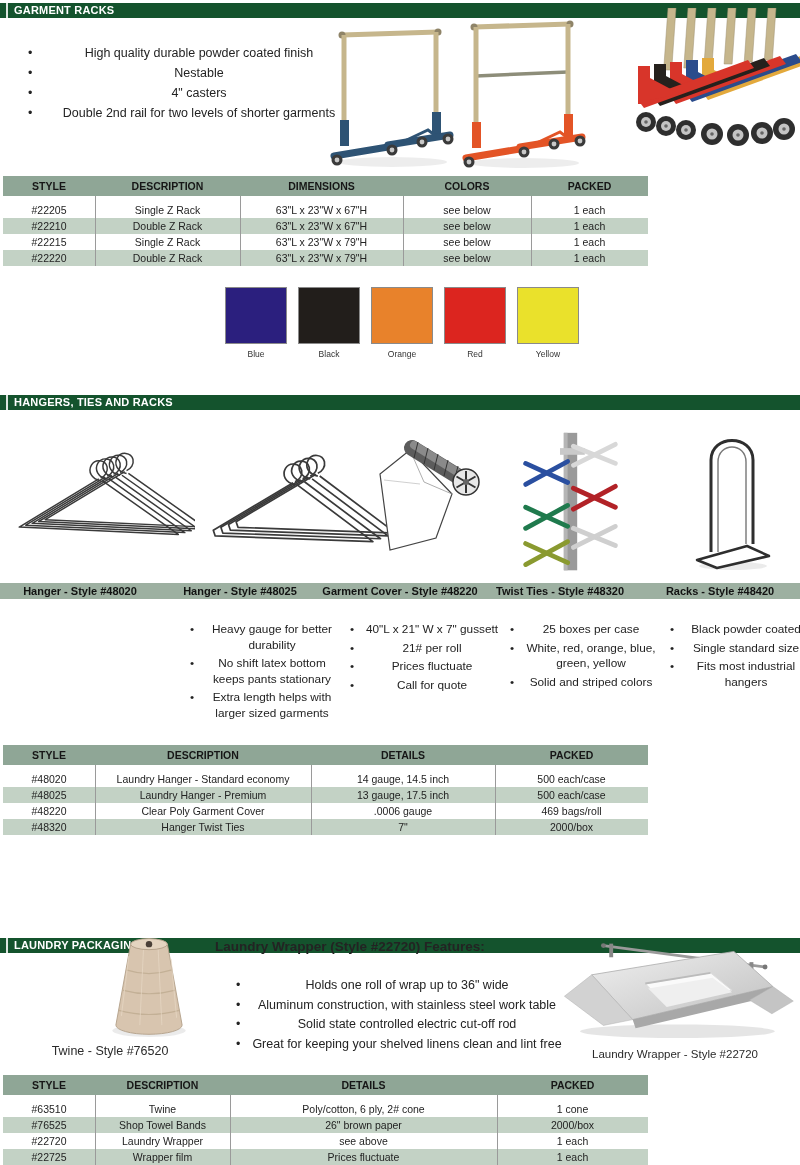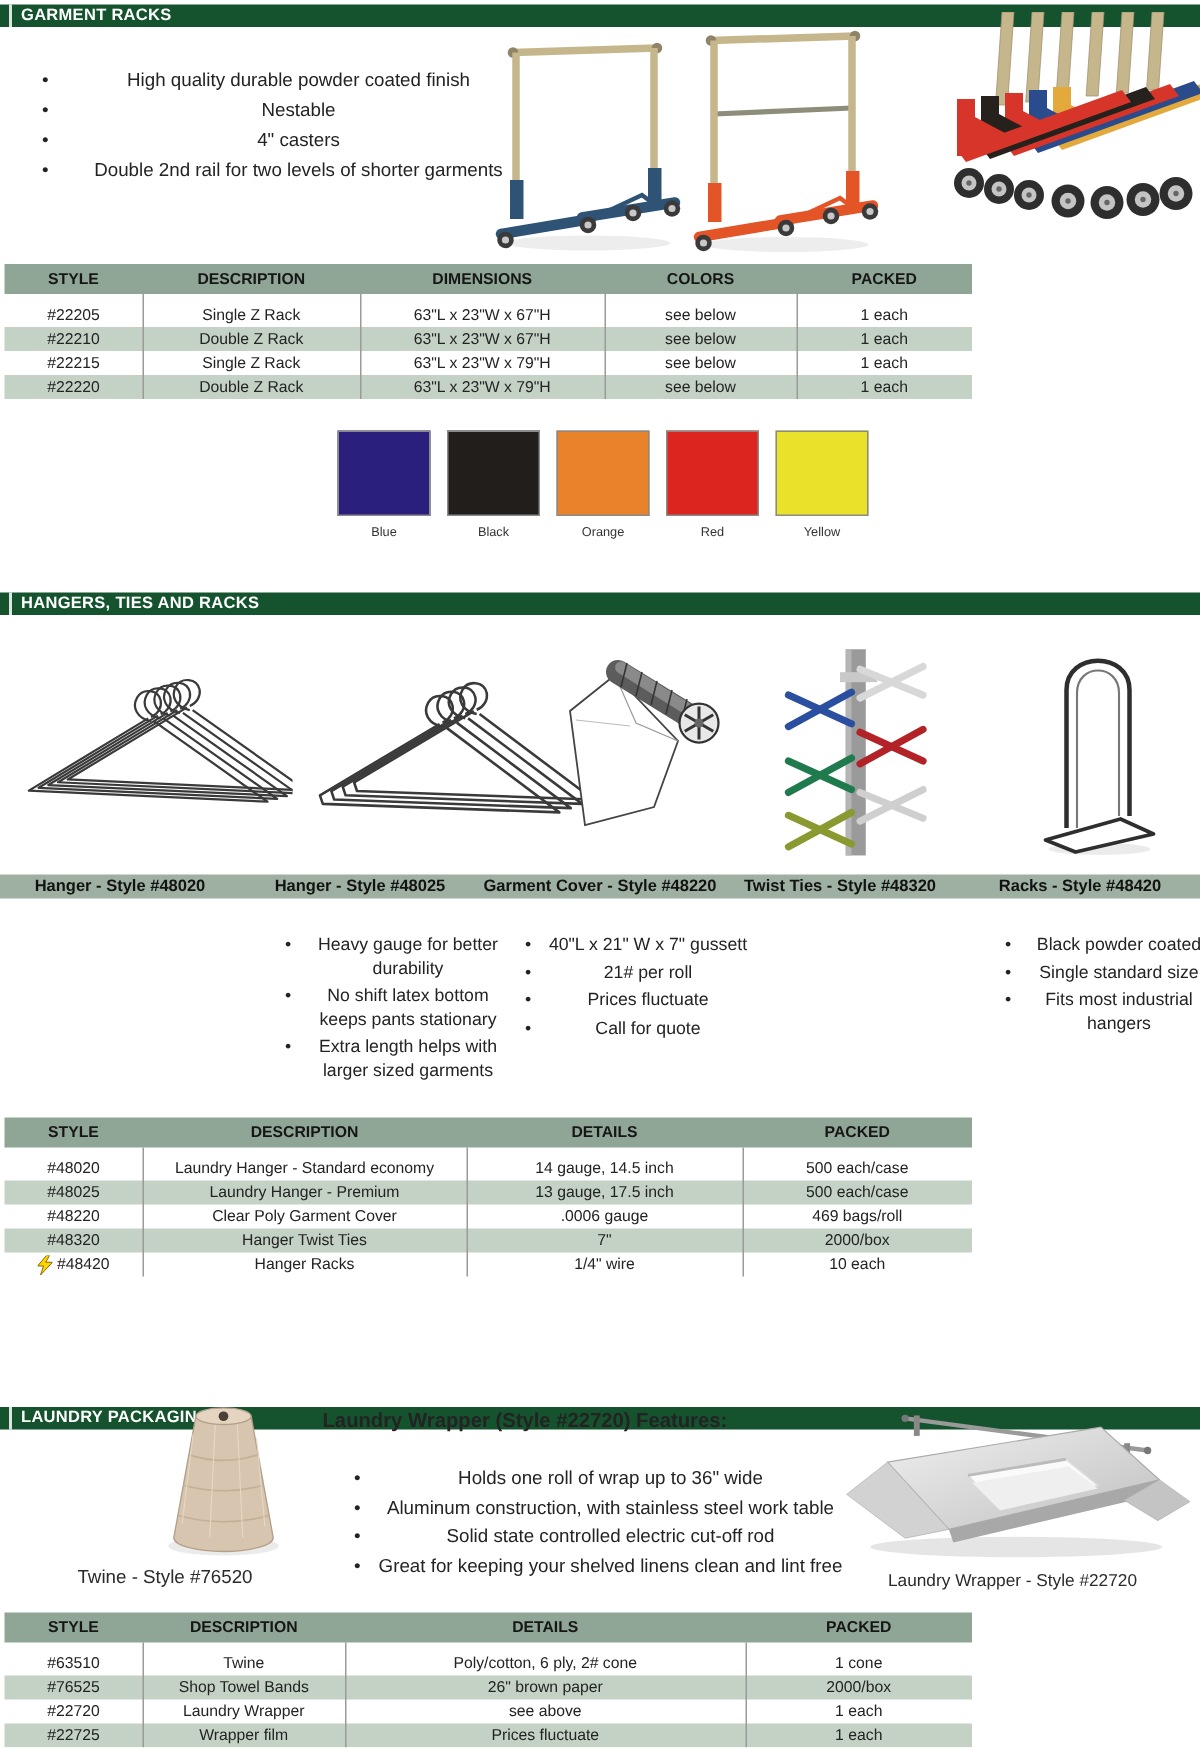--- a/index.html
+++ b/index.html
@@ -363,20 +363,25 @@
     <li>Heavy gauge for better durability</li>
     <li>No shift latex bottom keeps pants stationary</li>
     <li>Extra length helps with larger sized garments</li>
   </ul>
   <ul class="blt colblt" style="position:absolute;left:332px;top:606px;width:152px;">
     <li>40"L x 21" W x 7" gussett</li>
     <li>21# per roll</li>
     <li>Prices fluctuate</li>
     <li>Call for quote</li>
   </ul>
+  <ul class="blt colblt" style="position:absolute;left:492px;top:606px;width:150px;">
+    <li>25 boxes per case</li>
+    <li>White, red, orange, blue, green, yellow</li>
+    <li>Solid and striped colors</li>
+  </ul>
   <ul class="blt colblt" style="position:absolute;left:652px;top:606px;width:140px;">
     <li>Black powder coated</li>
     <li>Single standard size</li>
     <li>Fits most industrial hangers</li>
   </ul>
 
   <div class="cat-table t2" style="top:745px;">
     <div class="t-head">
       <span class="c0">STYLE</span>
       <span class="c1">DESCRIPTION</span>
@@ -403,31 +408,20 @@
         <span class="c0">#48220</span>
           <span class="c1">Clear Poly Garment Cover</span>
           <span class="c2">.0006 gauge</span>
           <span class="c3">469 bags/roll</span>
       </div>
       <div class="t-row alt">
         <span class="c0">#48320</span>
           <span class="c1">Hanger Twist Ties</span>
           <span class="c2">7"</span>
           <span class="c3">2000/box</span>
-      </div>
-      <div class="t-row">
-        <span class="c0 stylecell">
-          <svg width="10" height="13" viewBox="0 0 10 13">
-              <polygon points="6,0 0,7 4,7 2,13 10,4.5 5.5,4.5 8,0" fill="#FFD400" stroke="#7a5b00" stroke-width="0.6"></polygon>
-            </svg>
-          <span>#48420</span>
-        </span>
-          <span class="c1">Hanger Racks</span>
-          <span class="c2">1/4" wire</span>
-          <span class="c3">10 each</span>
       </div>
     </div>
   </div>
 
   <div class="section-bar" style="top:938px;">
     <div class="slit"></div>
     <span>LAUNDRY PACKAGING</span>
   </div>
 
   <svg class="img" style="left:103px;top:931px;" width="92" height="110" viewBox="0 0 100 115">

